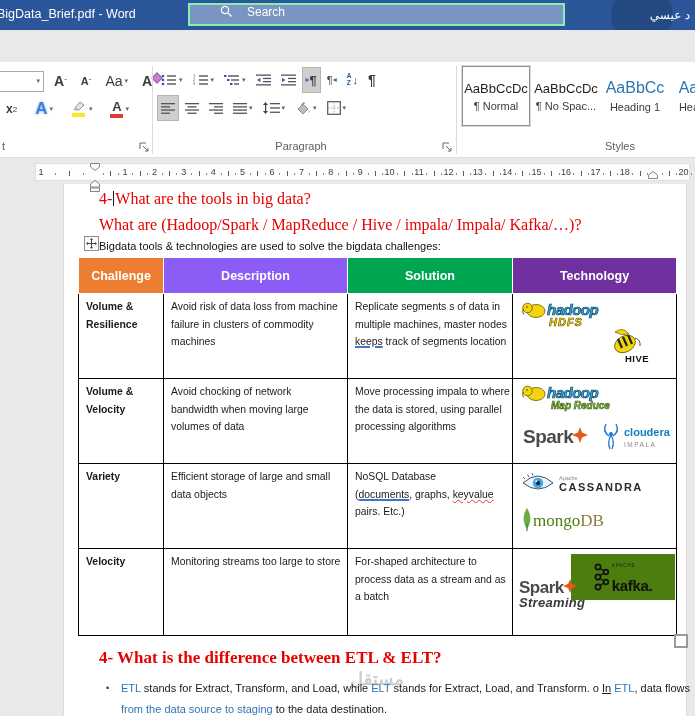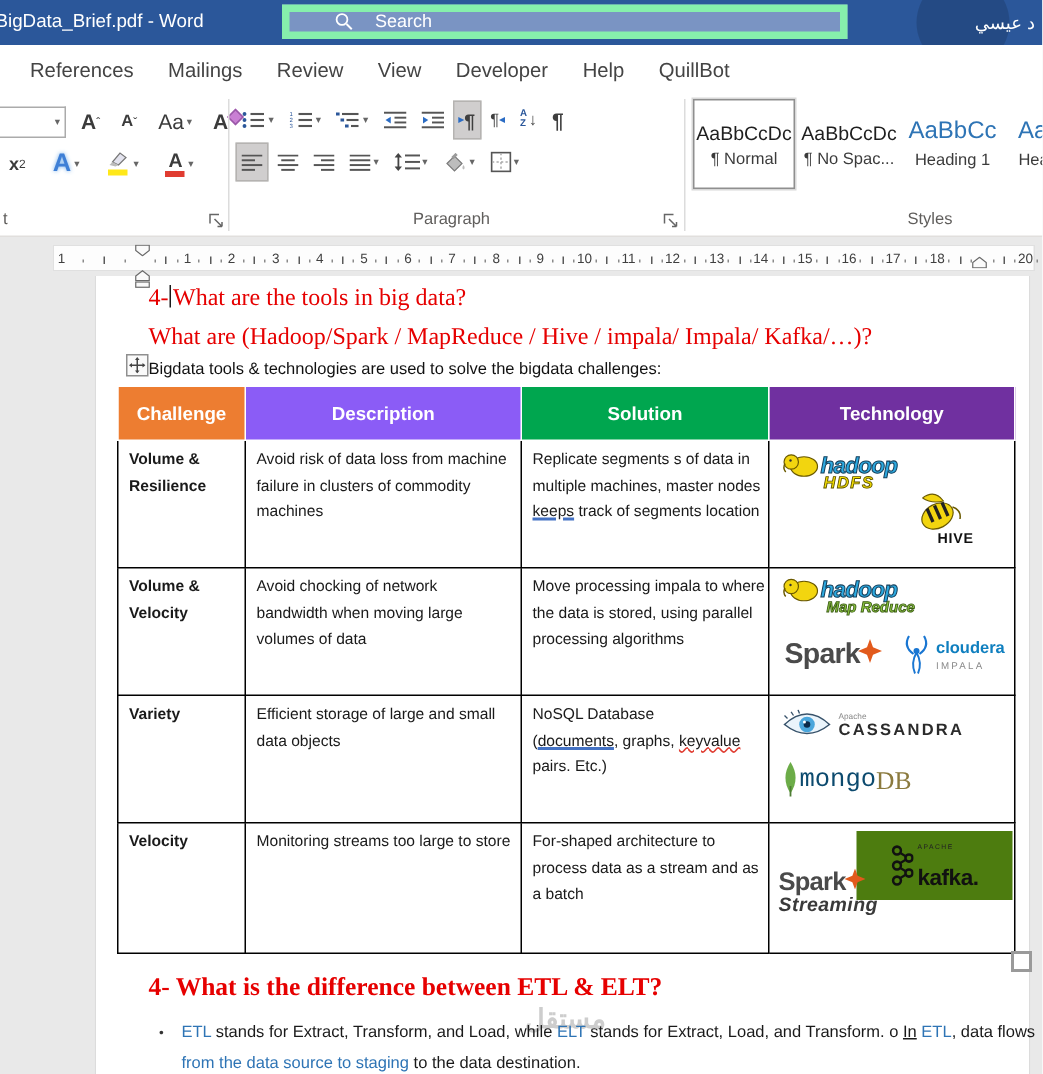--- a/index.html
+++ b/index.html
@@ -2,22 +2,22 @@
 <html><head>
 <meta charset="utf-8">
 <style>
   html,body{margin:0;padding:0;background:#fff;}
   .app{position:relative;width:695px;height:716px;overflow:hidden;
        font-family:"Liberation Sans",sans-serif;-webkit-font-smoothing:antialiased;background:#e9e9e9;}
   
   .titlebar{position:absolute;left:0;top:0;width:695px;height:30px;background:#2B579A;overflow:hidden;}
   .tb-circle{position:absolute;right:22px;top:-16px;width:62px;height:62px;border-radius:50%;background:rgba(0,0,0,.14);}
   .tb-title{position:absolute;left:-3px;top:7px;color:#fff;font-size:12.5px;white-space:nowrap;}
-  .searchbox{position:absolute;left:188px;top:3px;width:377px;height:23px;background:#7A94C3;border:5px solid #86efac;
-             display:flex;align-items:flex-end;box-sizing:border-box;}
+  .searchbox{position:absolute;left:188px;top:3px;width:377px;height:23px;background:#7A94C3;border:2px solid #86efac;
+             display:flex;align-items:flex-start;box-sizing:border-box;}
   .searchbox svg{margin-left:30px;}
   .search-txt{color:#fff;font-size:12px;margin-left:14px;}
   .tb-user{position:absolute;right:5px;top:8px;color:#fff;font-size:12px;direction:rtl;}
   
   .tabrow{position:absolute;left:0;top:30px;width:695px;height:32px;background:#fff;display:flex;align-items:center;
           padding-left:18px;box-sizing:border-box;gap:19px;}
   .tab{font-size:13.5px;color:#444;white-space:nowrap;cursor:default;padding:2px 2px;}
   
   .ribbon{position:absolute;left:0;top:62px;width:695px;height:96px;background:#fff;border-bottom:1px solid #e1dfdd;box-sizing:border-box;}
   .vdiv{position:absolute;top:4px;width:1px;height:88px;background:#dcdcdc;}
@@ -82,21 +82,21 @@
                -webkit-text-stroke:.7px #16405c;letter-spacing:-.5px;}
   .hdfs-word{font-weight:bold;font-style:italic;font-size:11px;color:#F5DF00;-webkit-text-stroke:.6px #5c5200;letter-spacing:1px;}
   .mr-word{font-weight:bold;font-style:italic;font-size:10px;color:#8CC63F;-webkit-text-stroke:.6px #3c5c16;}
   .hive-word{font-weight:bold;font-size:9.5px;color:#111;letter-spacing:.5px;}
   .spark-word{font-weight:bold;font-size:17px;color:#4a4a4a;letter-spacing:-.5px;}
   .stream-word{font-style:italic;font-weight:bold;font-size:13px;color:#3a3a3a;letter-spacing:.3px;}
   .cloudera-word{font-weight:bold;font-size:11px;color:#0F7FBF;}
   .impala-word{font-size:6.5px;color:#8a8a8a;letter-spacing:1.5px;}
   .apache-sm{font-size:5.5px;color:#888;}
   .cass-word{font-weight:bold;font-size:11px;color:#2b2b2b;letter-spacing:1.5px;}
-  .mongo-word{font-family:Liberation Mono, monospace;font-size:17px;color:#0c4a6e;}
+  .mongo-word{font-family:Liberation Serif, serif;font-size:17px;color:#4d7c0f;}
   .mongodb-word{font-family:"Liberation Serif",serif;font-size:17px;color:#8b7a3e;}
   .kafka-box{position:absolute;left:58px;top:5px;width:104px;height:46px;background:#4d7c0f;display:flex;align-items:center;justify-content:center;gap:3px;}
   .kafka-word{font-weight:bold;font-size:15px;color:#111;letter-spacing:-.3px;}
   .apache-caps{font-size:4.5px;color:#222;letter-spacing:1px;}
   
   .bullet-para{position:absolute;left:57px;top:494px;width:578px;font-size:11px;line-height:21px;color:#1a1a1a;z-index:1;}
   .bullet-dot{position:absolute;left:42px;top:494px;font-size:9px;color:#333;line-height:21px;z-index:1;}
 </style>
 </head>
 <body>
@@ -109,29 +109,20 @@
     <div class="searchbox">
       <svg width="13" height="13" viewBox="0 0 13 13">
         <circle cx="5" cy="5" r="3.6" fill="none" stroke="#fff" stroke-width="1.2"></circle>
         <line x1="8" y1="8" x2="11.5" y2="11.5" stroke="#fff" stroke-width="1.3"></line>
       </svg>
       <span class="search-txt">Search</span>
     </div>
     <span class="tb-user">د عيسي</span>
   </div>
 
-  <div class="tabrow">
-    <span class="tab">References</span>
-    <span class="tab">Mailings</span>
-    <span class="tab">Review</span>
-    <span class="tab">View</span>
-    <span class="tab">Developer</span>
-    <span class="tab">Help</span>
-    <span class="tab">QuillBot</span>
-  </div>
 
   <div class="ribbon">
 
     <div class="row-flex" style="left:0;top:6px;gap:6px;">
       <div class="combo">
           <span class="chev">▾</span>
         </div>
       <span class="ric">
           <span class="a-big">A</span>
           <span class="a-sup">ˆ</span>

